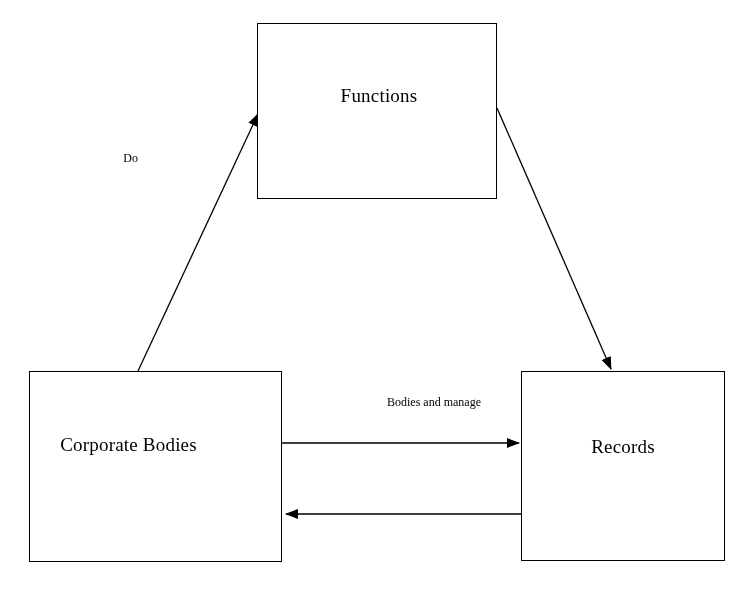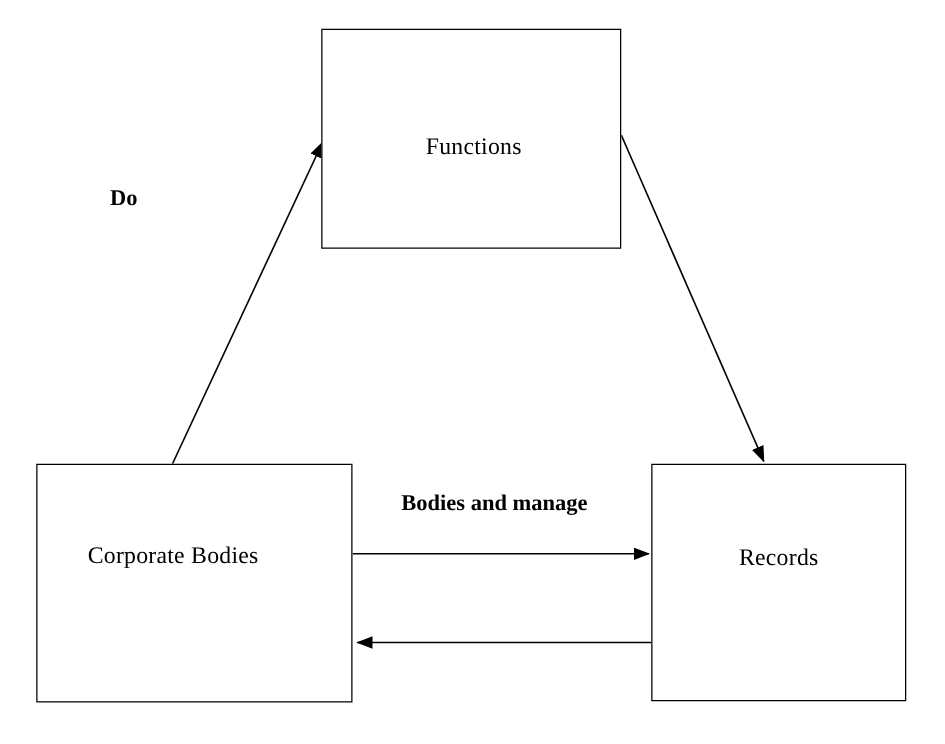--- a/index.html
+++ b/index.html
@@ -32,24 +32,23 @@
   }
   .node-label {
     position: absolute;
     text-align: center;
     font-size: 19px;
     line-height: 23px;
     letter-spacing: 0.2px;
   }
   .edge-label {
     position: absolute;
-    text-align: left;
-    font-size: 18px;
+    text-align: right;
+    font-size: 12px;
     line-height: 25px;
-    font-weight: bold;
   }
 </style>
 </head>
 <body>
 
 <div class="canvas">
 
   <svg class="arrows" viewBox="0 0 756 595" xmlns="http://www.w3.org/2000/svg">
     <defs>
       <marker id="arrowhead" markerUnits="userSpaceOnUse" markerWidth="14" markerHeight="10" refX="12" refY="5" orient="auto">
@@ -63,20 +62,20 @@
 
     <line x1="282" y1="443" x2="519" y2="443" stroke="#000000" stroke-width="1.3" marker-end="url(#arrowhead)"></line>
 
     <line x1="521" y1="514" x2="286" y2="514" stroke="#000000" stroke-width="1.3" marker-end="url(#arrowhead)"></line>
   </svg>
 
   <div class="node-box" style="left:257px; top:23px; width:240px; height:176px;"></div>
   <div class="node-box" style="left:29px; top:371px; width:253px; height:191px;"></div>
   <div class="node-box" style="left:521px; top:371px; width:204px; height:190px;"></div>
 
-  <div class="node-label" style="left:257px; top:84px; width:244px;margin-top:22px;">Functions</div>
-  <div class="node-label" style="left:32px; top:433px; width:213px;">Corporate Bodies</div>
+  <div class="node-label" style="left:257px; top:84px; width:244px;">Functions</div>
+  <div class="node-label" style="left:22px; top:433px; width:213px;">Corporate Bodies</div>
   <div class="node-label" style="left:521px; top:435px; width:204px;">Records</div>
 
   <div class="edge-label" style="left:88px; top:146px; width:50px;">Do</div>
   <div class="edge-label" style="left:321px; top:390px; width:160px;">Bodies and manage</div>
 
 </div>
 
 </body></html>

